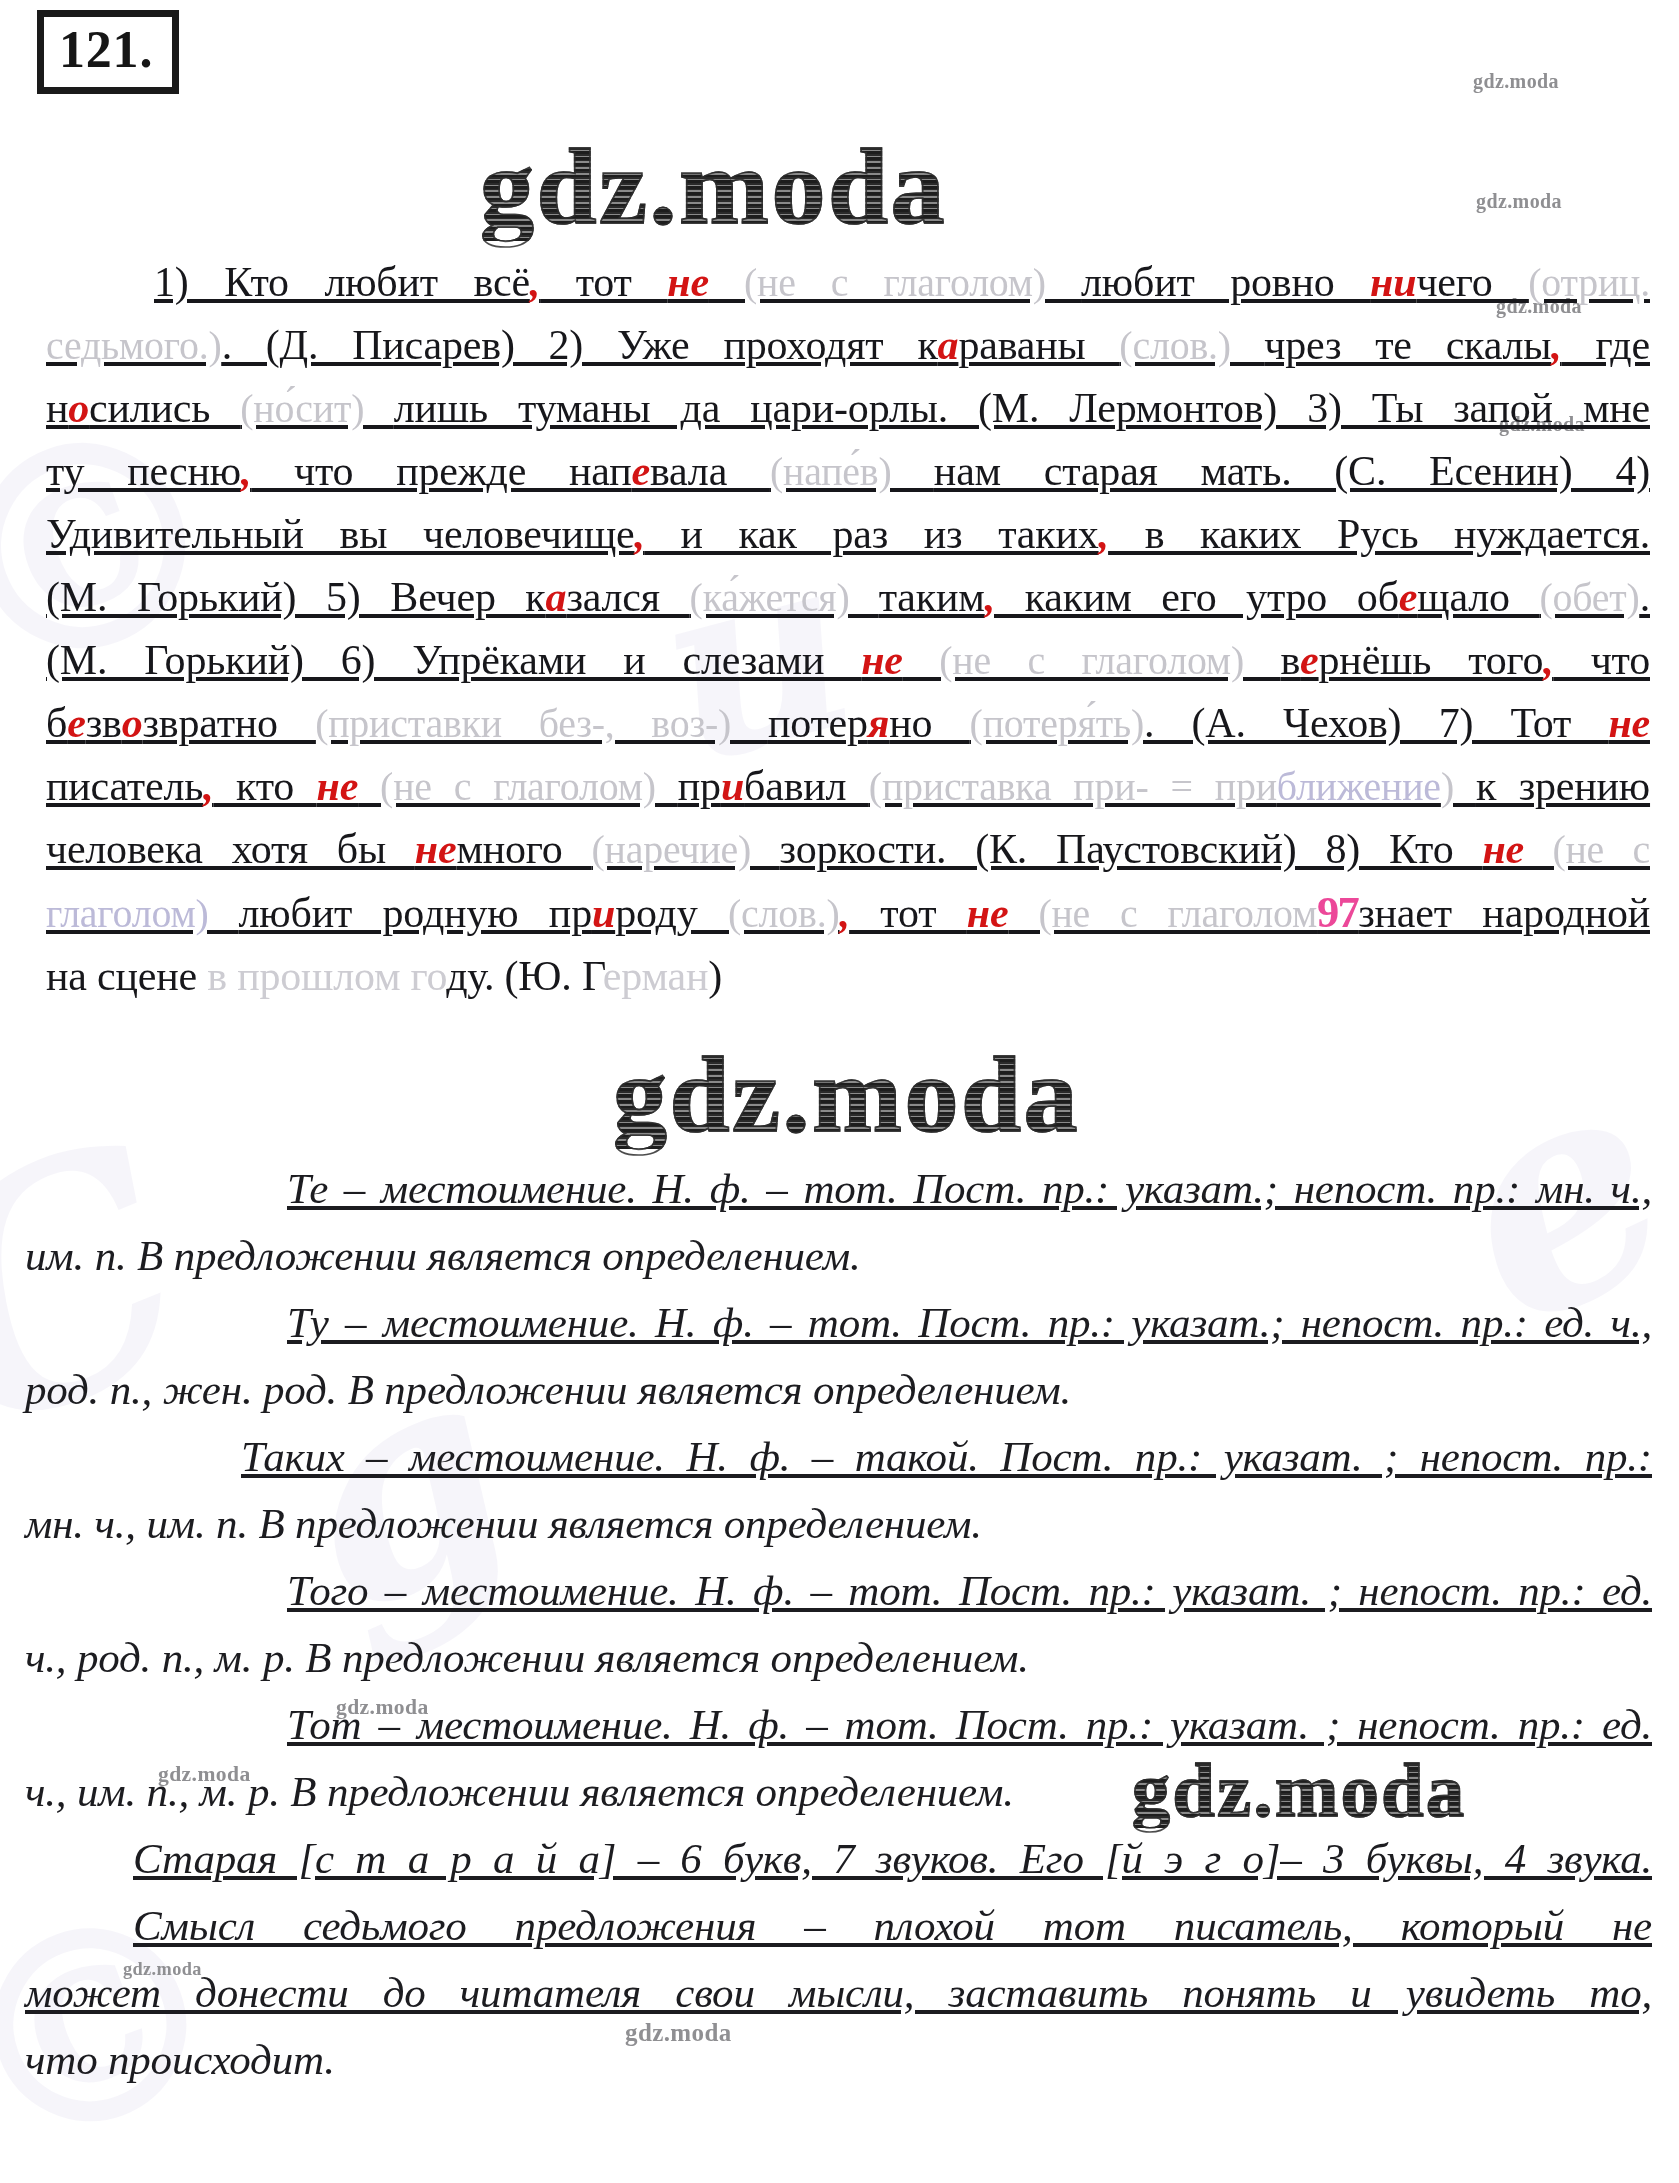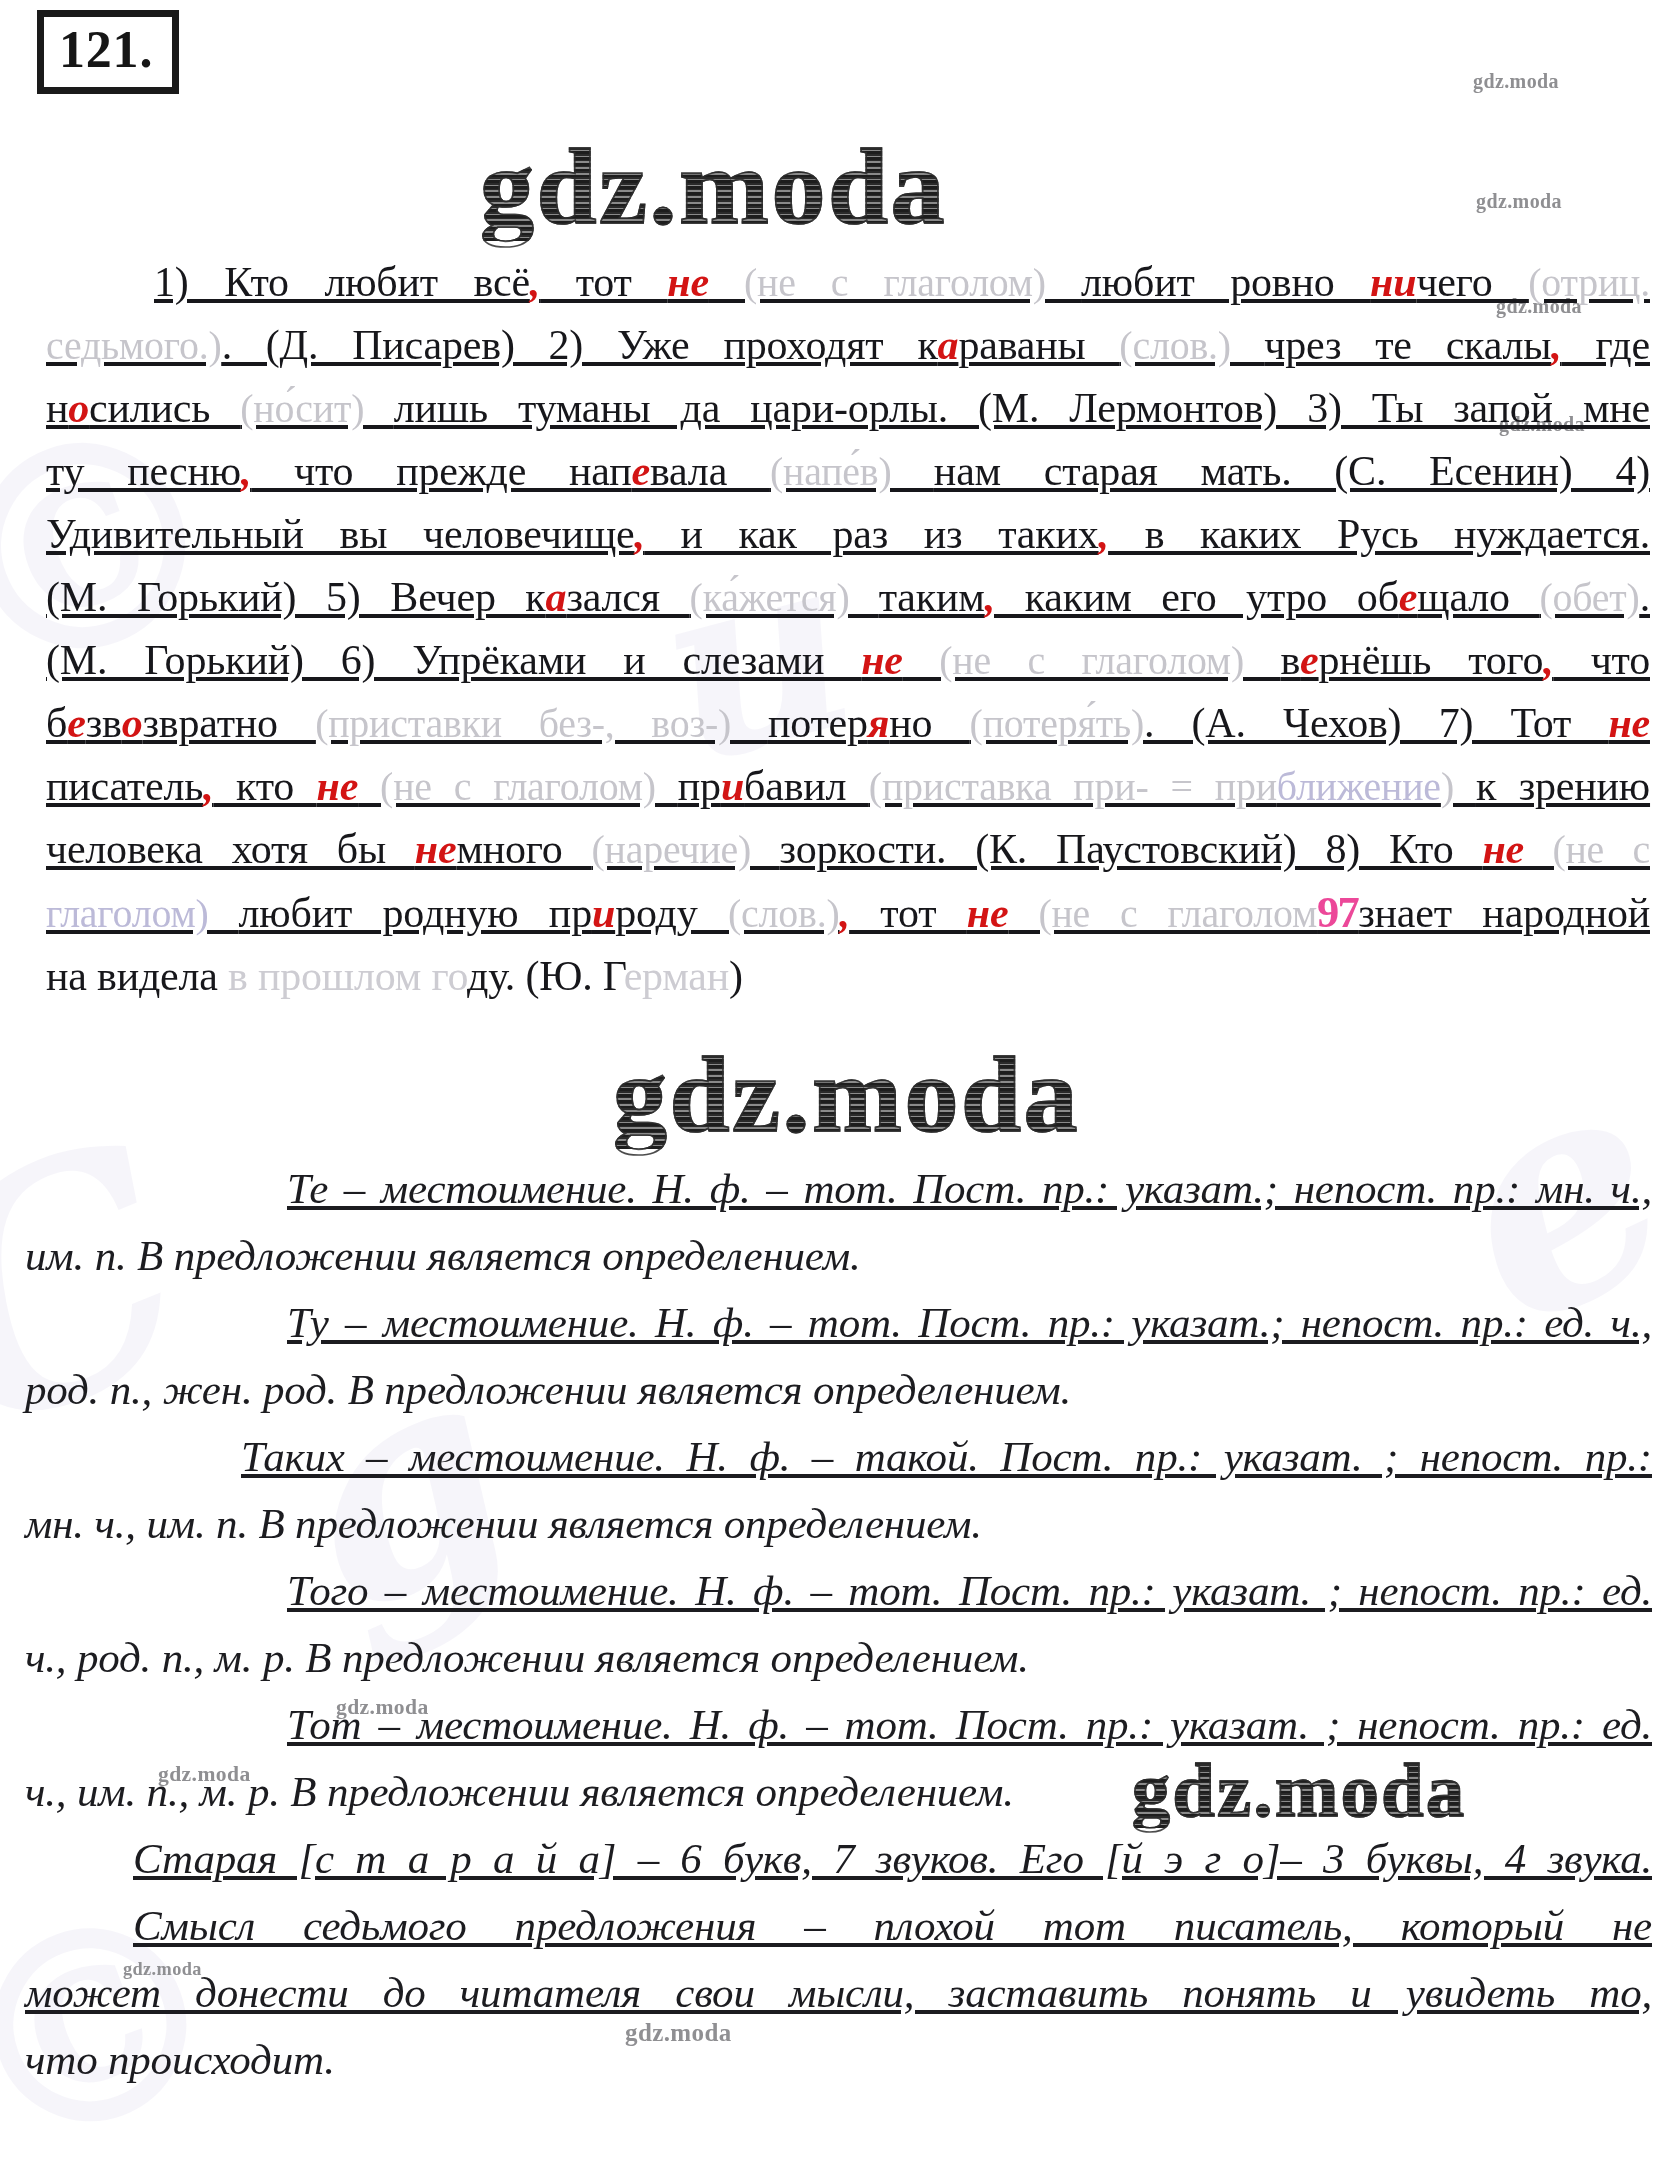--- a/index.html
+++ b/index.html
@@ -93,21 +93,21 @@
       <div class="line just"><span class="s-g">седьмого.)</span><span class="s-k">. (Д. Писарев) 2) Уже проходят к</span><span class="s-r">а</span><span class="s-k">раваны </span><span class="s-g">(слов.) </span><span class="s-k">чрез те скалы</span><span class="s-r">,</span><span class="s-k"> где</span></div>
       <div class="line just"><span class="s-k">н</span><span class="s-r">о</span><span class="s-k">сились </span><span class="s-g">(но́сит) </span><span class="s-k">лишь туманы да цари-орлы. (М. Лермонтов) 3) Ты запой мне</span></div>
       <div class="line just"><span class="s-k">ту песню</span><span class="s-r">,</span><span class="s-k"> что прежде нап</span><span class="s-r">е</span><span class="s-k">вала </span><span class="s-g">(напе́в) </span><span class="s-k">нам старая мать. (С. Есенин) 4)</span></div>
       <div class="line just"><span class="s-k">Удивительный вы человечище</span><span class="s-r">,</span><span class="s-k"> и как раз из таких</span><span class="s-r">,</span><span class="s-k"> в каких Русь нуждается.</span></div>
       <div class="line just"><span class="s-k">(М. Горький) 5) Вечер к</span><span class="s-r">а</span><span class="s-k">зался </span><span class="s-g">(ка́жется) </span><span class="s-k">таким</span><span class="s-r">,</span><span class="s-k"> каким его утро об</span><span class="s-r">е</span><span class="s-k">щало </span><span class="s-g">(обет)</span><span class="s-k">.</span></div>
       <div class="line just"><span class="s-k">(М. Горький) 6) Упрёками и слезами </span><span class="s-r">не</span><span class="s-g"> (не с глаголом) </span><span class="s-k">в</span><span class="s-r">е</span><span class="s-k">рнёшь того</span><span class="s-r">,</span><span class="s-k"> что</span></div>
       <div class="line just"><span class="s-k">б</span><span class="s-r">е</span><span class="s-k">зв</span><span class="s-r">о</span><span class="s-k">звратно </span><span class="s-g">(приставки без-, воз-) </span><span class="s-k">потер</span><span class="s-r">я</span><span class="s-k">но </span><span class="s-g">(потеря́ть)</span><span class="s-k">. (А. Чехов) 7) Тот </span><span class="s-r">не</span></div>
       <div class="line just"><span class="s-k">писатель</span><span class="s-r">,</span><span class="s-k"> кто </span><span class="s-r">не</span><span class="s-g"> (не с глаголом) </span><span class="s-k">пр</span><span class="s-r">и</span><span class="s-k">бавил </span><span class="s-g">(приставка при- = при</span><span class="s-gl">ближение</span><span class="s-g">) </span><span class="s-k">к зрению</span></div>
       <div class="line just"><span class="s-k">человека хотя бы </span><span class="s-r">не</span><span class="s-k">много </span><span class="s-g">(наречие) </span><span class="s-k">зоркости. (К. Паустовский) 8) Кто </span><span class="s-r">не</span><span class="s-g"> (не с</span></div>
       <div class="line just"><span class="s-gl">глаголом) </span><span class="s-k">любит родную пр</span><span class="s-r">и</span><span class="s-k">роду </span><span class="s-g">(слов.)</span><span class="s-r">,</span><span class="s-k"> тот </span><span class="s-r">не</span><span class="s-g"> (не с глаголом</span><span class="s-num">97</span><span class="s-k">знает народной</span></div>
-      <div class="line"><span class="s-k">на видела </span><span class="s-f">в прошлом го</span><span class="s-k">ду. (Ю. Г</span><span class="s-f">ерман</span><span class="s-k">)</span></div>
+      <div class="line"><span class="s-k">на сцене </span><span class="s-f">в прошлом го</span><span class="s-k">ду. (Ю. Г</span><span class="s-f">ерман</span><span class="s-k">)</span></div>
     </div>
 
   <div class="analysis">
       <div class="line just" style="padding-left: 262px;"><span class="s-k">Те – местоимение. Н. ф. – тот. Пост. пр.: указат.; непост. пр.: мн. ч.,</span></div>
       <div class="line"><span class="s-k">им. п. В предложении является определением.</span></div>
       <div class="line just" style="padding-left: 262px;"><span class="s-k">Ту – местоимение. Н. ф. – тот. Пост. пр.: указат.; непост. пр.: ед. ч.,</span></div>
       <div class="line"><span class="s-k">род. п., жен. род. В предложении является определением.</span></div>
       <div class="line just" style="padding-left: 216px;"><span class="s-k">Таких – местоимение. Н. ф. – такой. Пост. пр.: указат. ; непост.  пр.:</span></div>
       <div class="line"><span class="s-k">мн. ч., им. п. В предложении является определением.</span></div>
       <div class="line just" style="padding-left: 262px;"><span class="s-k">Того – местоимение. Н. ф. – тот. Пост. пр.: указат. ; непост.  пр.:  ед.</span></div>

